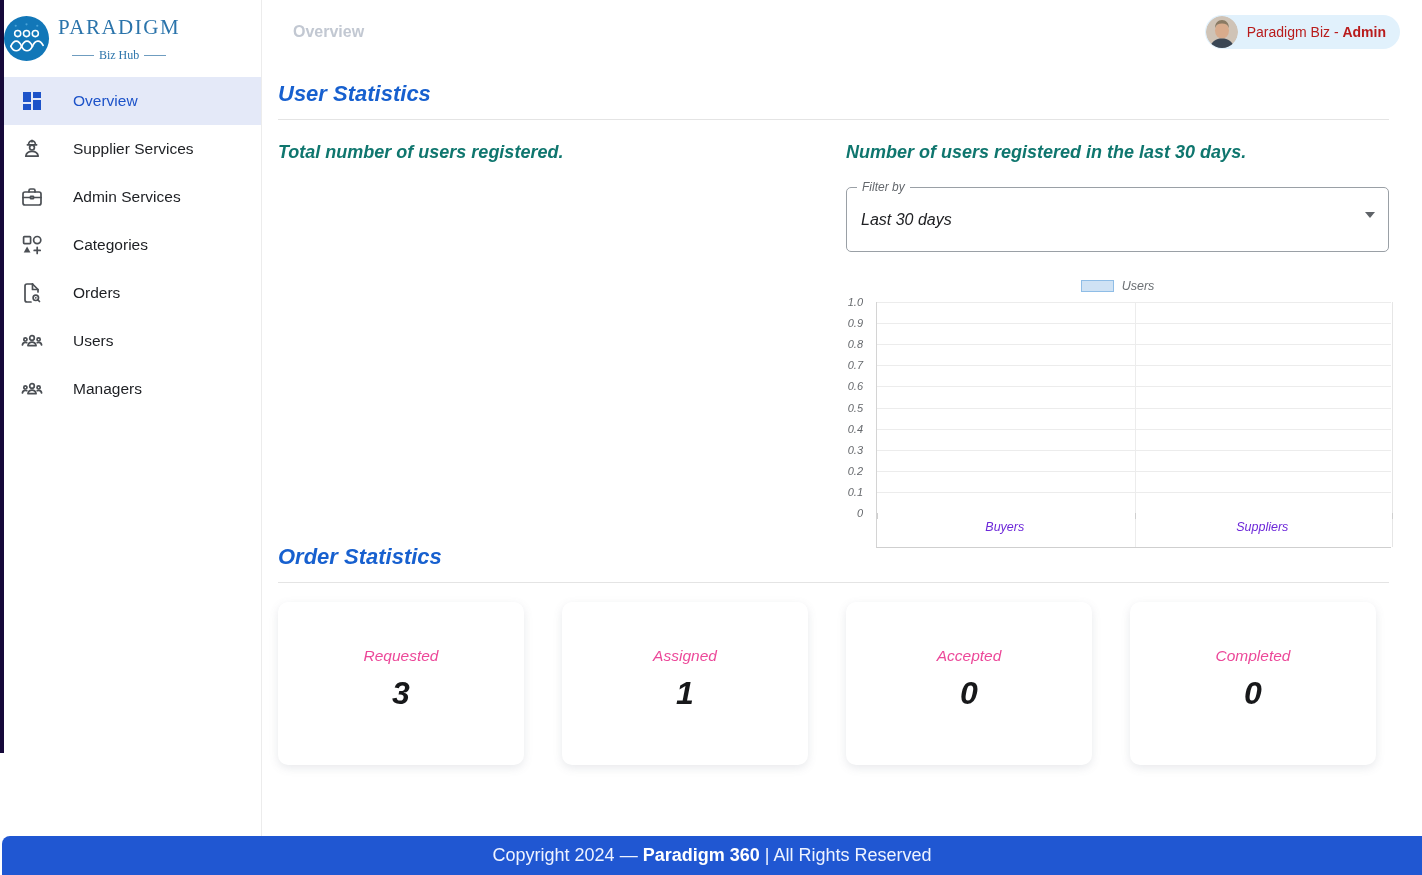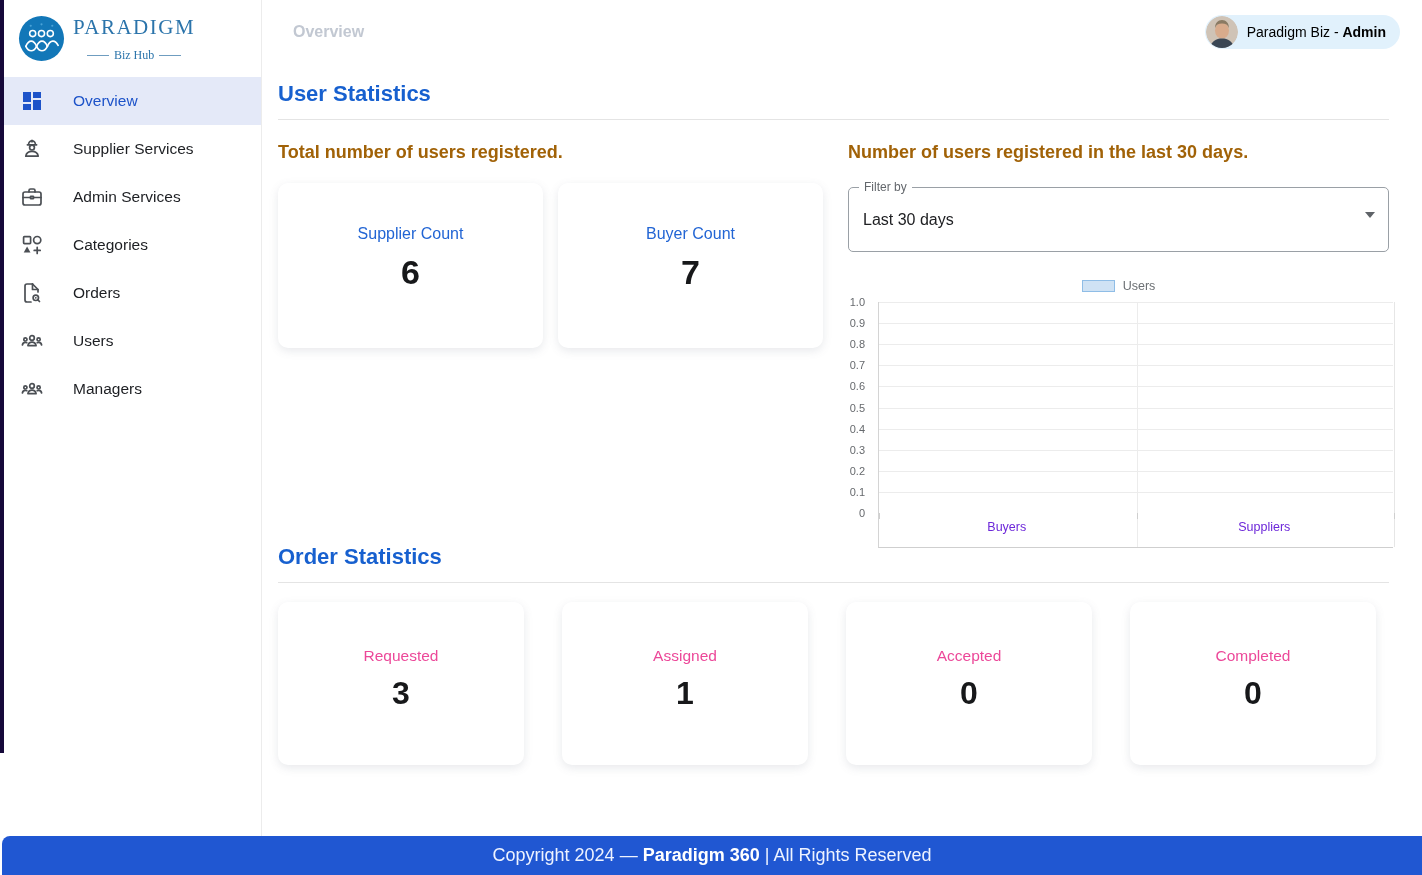--- a/index.html
+++ b/index.html
@@ -5,21 +5,21 @@
   * { margin:0; padding:0; box-sizing:border-box; }
   html,body { width:1422px; height:875px; overflow:hidden; background:#fff;
               font-family:"Liberation Sans", sans-serif; }
   .app { position:relative; width:1422px; height:875px; background:#fff; }
 
   
   .sidebar { position:absolute; left:0; top:0; width:262px; height:836px;
              background:#fff; border-right:1px solid #ececec; z-index:2; }
   .edge-strip { position:absolute; left:0; top:0; width:4px; height:753px;
                 background:#16093a; z-index:5; }
-  .logo-row { height:77px; display:flex; align-items:center; padding-left:18px; }
+  .logo-row { height:77px; display:flex; align-items:center; padding-left:3px; }
   .logo-circle { width:47px; height:47px; flex:0 0 47px; }
   .logo-textwrap { margin-left:8px; }
   .logo-title { font-family:"Liberation Serif", serif; font-size:21px; letter-spacing:1.5px;
                 color:#2b74ab; font-weight:400; }
   .logo-sub { display:flex; align-items:center; justify-content:center; gap:5px; margin-top:8px; }
   .logo-sub .dash { height:1px; width:22px; background:#6f9dc0; }
   .logo-sub .sub-text { font-family:"Liberation Serif", serif; font-size:12px; color:#2b74ab; }
 
   .nav { display:flex; flex-direction:column; }
   .nav-item { display:flex; align-items:center; height:48px; padding-left:20px;
@@ -31,30 +31,30 @@
 
   
   .main { position:absolute; left:262px; top:0; width:1160px; height:836px; background:#fff; }
   .main-header { height:63px; display:flex; align-items:center; justify-content:space-between;
                  padding:0 22px 0 31px; }
   .breadcrumb { font-size:16px; font-weight:bold; color:#c2c8d2; }
   .user-chip { display:flex; align-items:center; background:#e1f1fc; border-radius:17px;
                height:34px; padding:0 14px 0 1px; cursor:pointer; }
   .avatar { width:32px; height:32px; border-radius:50%; overflow:hidden; flex:0 0 32px;
             margin-right:9px; }
-  .user-chip .chip-text { font-size:14px; color:#000000; }
+  .user-chip .chip-text { font-size:14px; color:#b91c1c; }
   .user-chip .chip-text b { font-weight:bold; }
 
-  .content { padding:4px 33px 0 16px; }
+  .content { padding:4px 33px 0 16px;font-style:italic; }
   h2.section-title { font-size:22px; font-weight:bold; color:#1760cf; margin-top:14px; }
   .divider { height:1px; background:#e4e4e4; margin-top:12px; }
 
   .split { display:flex; gap:25px; }
   .col { width:545px; }
-  .subtitle { font-size:18px; font-weight:bold; color:#a16207; margin-top:22px; }
+  .subtitle { font-size:18px; font-weight:bold; color:#0f766e; margin-top:22px; }
 
   .cards-2 { display:flex; gap:15px; margin-top:20px; }
   .stat-card { background:#fff; border-radius:10px; box-shadow:0 3px 10px rgba(90,100,120,.14);
                width:265px; height:165px; text-align:center; padding-top:42px; }
   .stat-card .card-label { font-size:16px; color:#2265d4; }
   .stat-card .card-value { font-size:34px; font-weight:bold; color:#17181a; margin-top:10px; }
 
   
   .filter-select { position:relative; margin-top:24px; height:65px; border:1px solid #9aa0a6;
                    border-radius:5px; display:flex; align-items:center; padding:0 14px;
@@ -232,31 +232,20 @@
       </div>
     </div>
 
     <div class="content">
       <h2 class="section-title">User Statistics</h2>
       <div class="divider"></div>
 
       <div class="split">
         <div class="col">
           <div class="subtitle">Total number of users registered.</div>
-          <div class="cards-2" id="user-cards">
-  <div class="stat-card">
-    <div class="card-label">Supplier Count</div>
-    <div class="card-value">6</div>
-  </div>
-
-  <div class="stat-card">
-    <div class="card-label">Buyer Count</div>
-    <div class="card-value">7</div>
-  </div>
-</div>
         </div>
 
         <div class="col">
           <div class="subtitle">Number of users registered in the last 30 days.</div>
           <div class="filter-select">
             <span class="float-label">Filter by</span>
             <span class="select-value">Last 30 days</span>
             <span class="caret"></span>
           </div>
 

